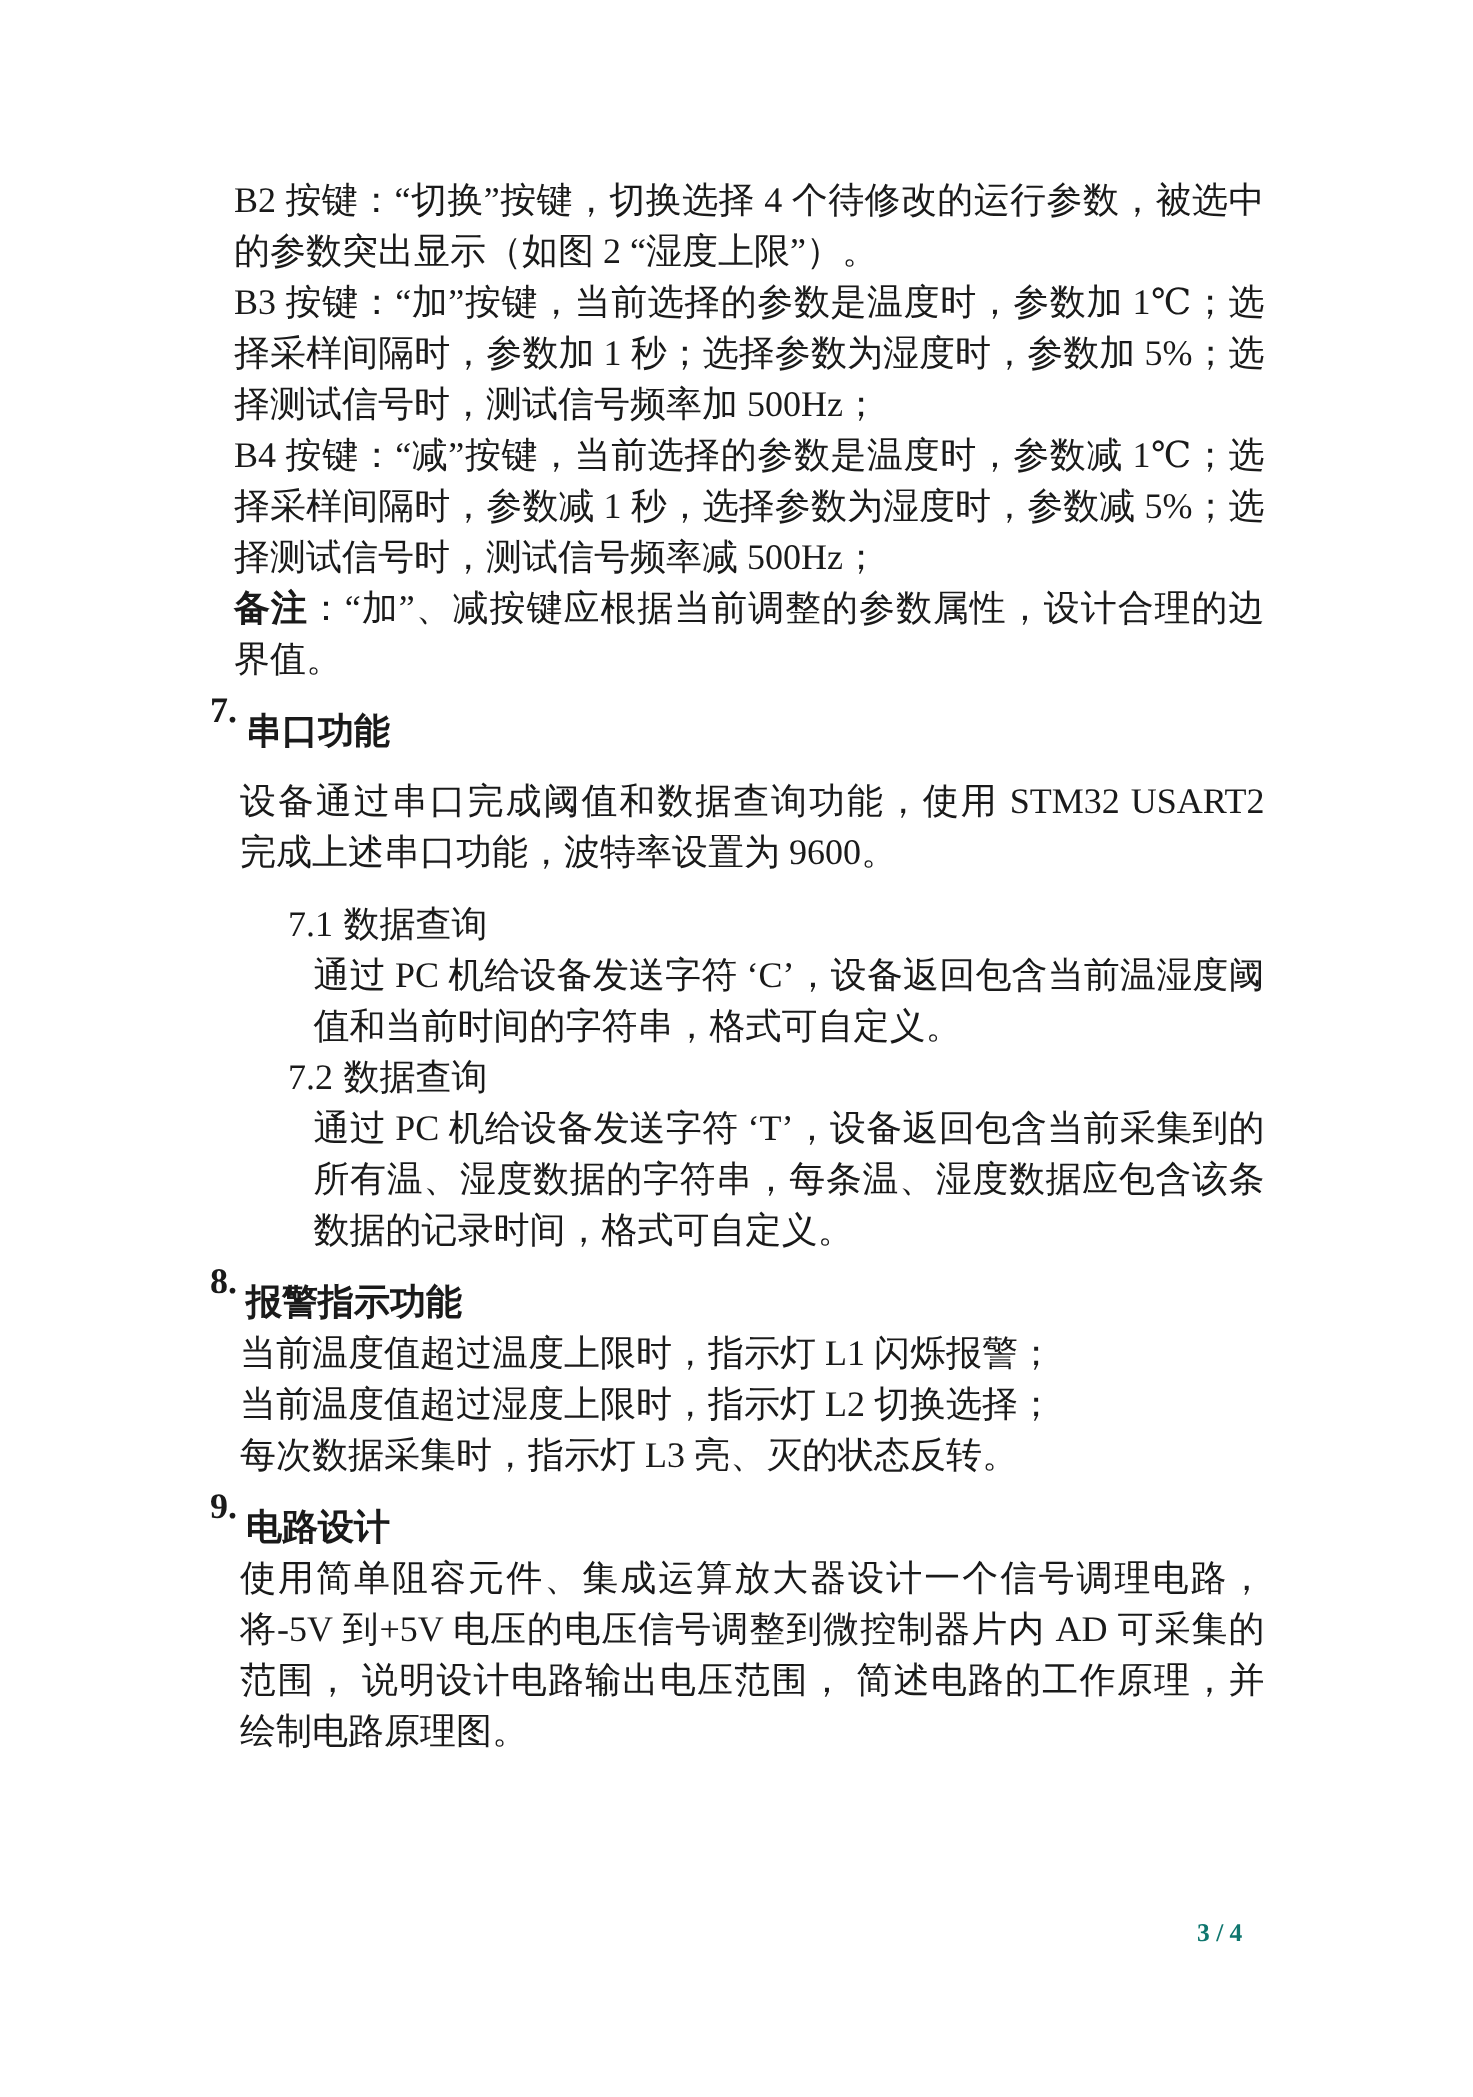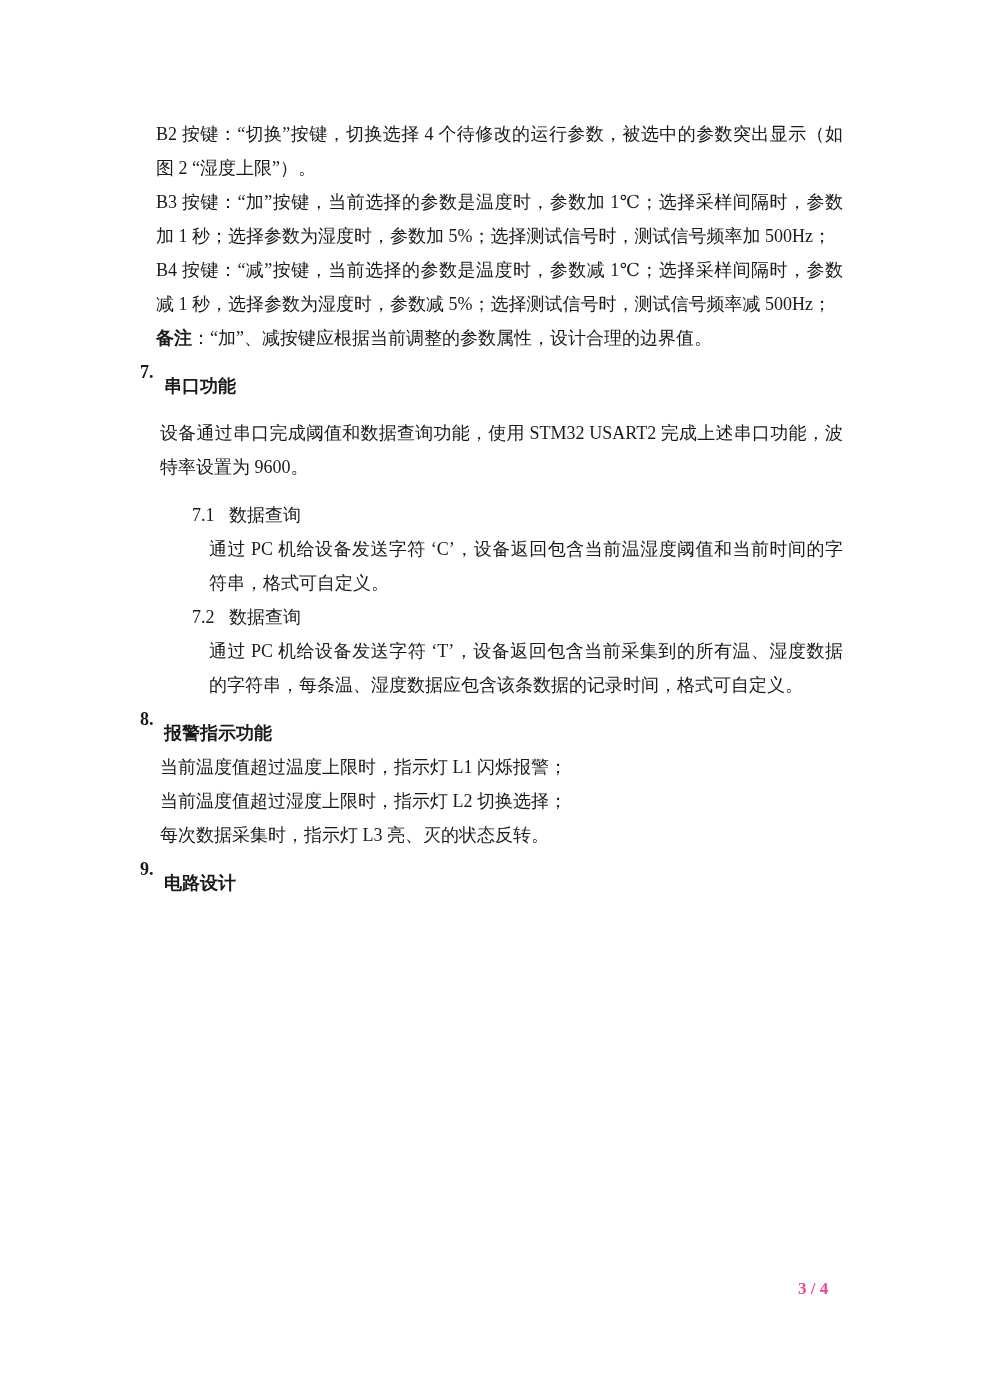--- a/index.html
+++ b/index.html
@@ -13,41 +13,41 @@
   }
   .page {
     position: absolute; left: 0; top: 0;
     width: 982px; height: 1398px;
     background: #ffffff;
   }
   .content {
     position: absolute;
     left: 140px; top: 117px;
     width: 703px;
-    font-size: 18px;
+    font-size: 24px;
     line-height: 34px;
   }
   .para { text-align: justify; }
   .para-top { margin-left: 16px; }          
   .sec-header { display: flex; font-weight: bold; }
   .sec-num { width: 24px; flex: none; font-weight: bold; }
   .sec-title { font-weight: bold; margin-top: 14px; }
   .sec-body { margin-left: 20px; }          
   .sec7-intro { margin-top: 13px; margin-bottom: 14px; }
   .sub-header { display: flex; margin-left: 52px; }
   .sub-num { width: 37px; flex: none; }
   .sub-body { margin-left: 69px; }          
   .bold { font-weight: bold; }
   .page-footer {
     position: absolute;
     left: 798px; top: 1279px;
     font-size: 17px;
     font-weight: bold;
     line-height: 20px;
-    color: #ec4899;
+    color: #0f766e;
   }
 </style>
 </head>
 <body>
 
 <div class="page">
   <div class="content">
 
     <p class="para para-top">B2 按键：“切换”按键，切换选择 4 个待修改的运行参数，被选中的参数突出显示（如图 2 “湿度上限”）。</p>
 
@@ -81,19 +81,20 @@
       <span class="sec-title">报警指示功能</span>
     </div>
     <p class="para sec-body">当前温度值超过温度上限时，指示灯 L1 闪烁报警；</p>
     <p class="para sec-body">当前温度值超过湿度上限时，指示灯 L2 切换选择；</p>
     <p class="para sec-body">每次数据采集时，指示灯 L3 亮、灭的状态反转。</p>
 
     <div class="sec-header">
       <span class="sec-num">9.</span>
       <span class="sec-title">电路设计</span>
     </div>
+    <p class="para sec-body">使用简单阻容元件、集成运算放大器设计一个信号调理电路， 将-5V 到+5V 电压的电压信号调整到微控制器片内 AD 可采集的范围， 说明设计电路输出电压范围， 简述电路的工作原理，并绘制电路原理图。</p>
 
   </div>
 
   <div class="page-footer">
     <span>3 / 4</span>
   </div>
 </div>
 
 </body></html>

